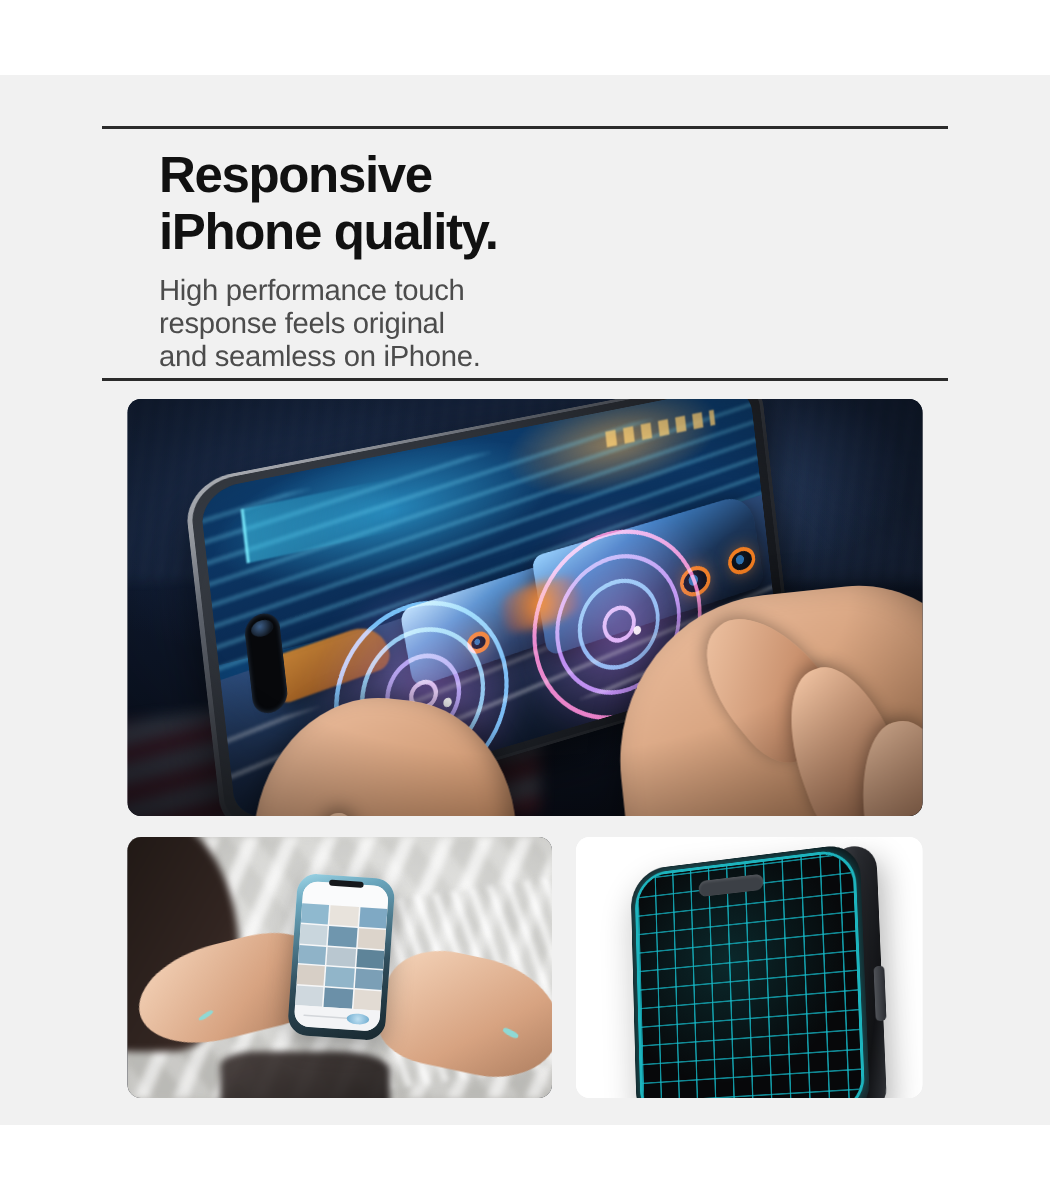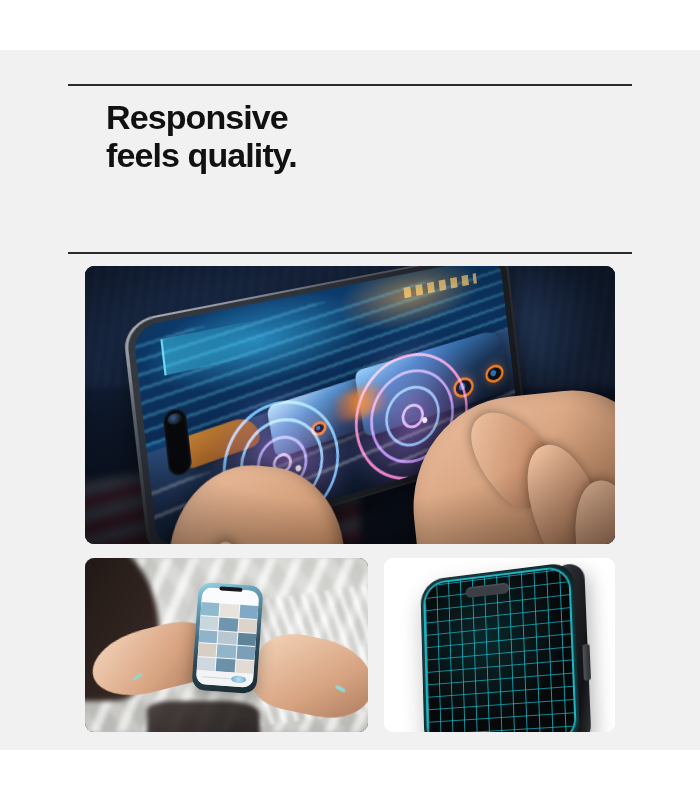--- a/index.html
+++ b/index.html
@@ -393,21 +393,24 @@
 <body>
 
 <div class="page">
 
   <div class="band"></div>
 
   <div class="rule rule-top"></div>
 
   <div class="copy">
     <div class="headline">Responsive
-feels quality.</div>
+iPhone quality.</div>
+    <div class="subcopy">High performance touch
+response feels original
+and seamless on iPhone.</div>
   </div>
 
   <div class="rule rule-bottom"></div>
 
   <div class="frame hero">
     <div class="art">
       <div class="hero-bg"></div>
       <div class="seats"></div>
       <div class="track-blur"></div>
       <div class="haze"></div>

